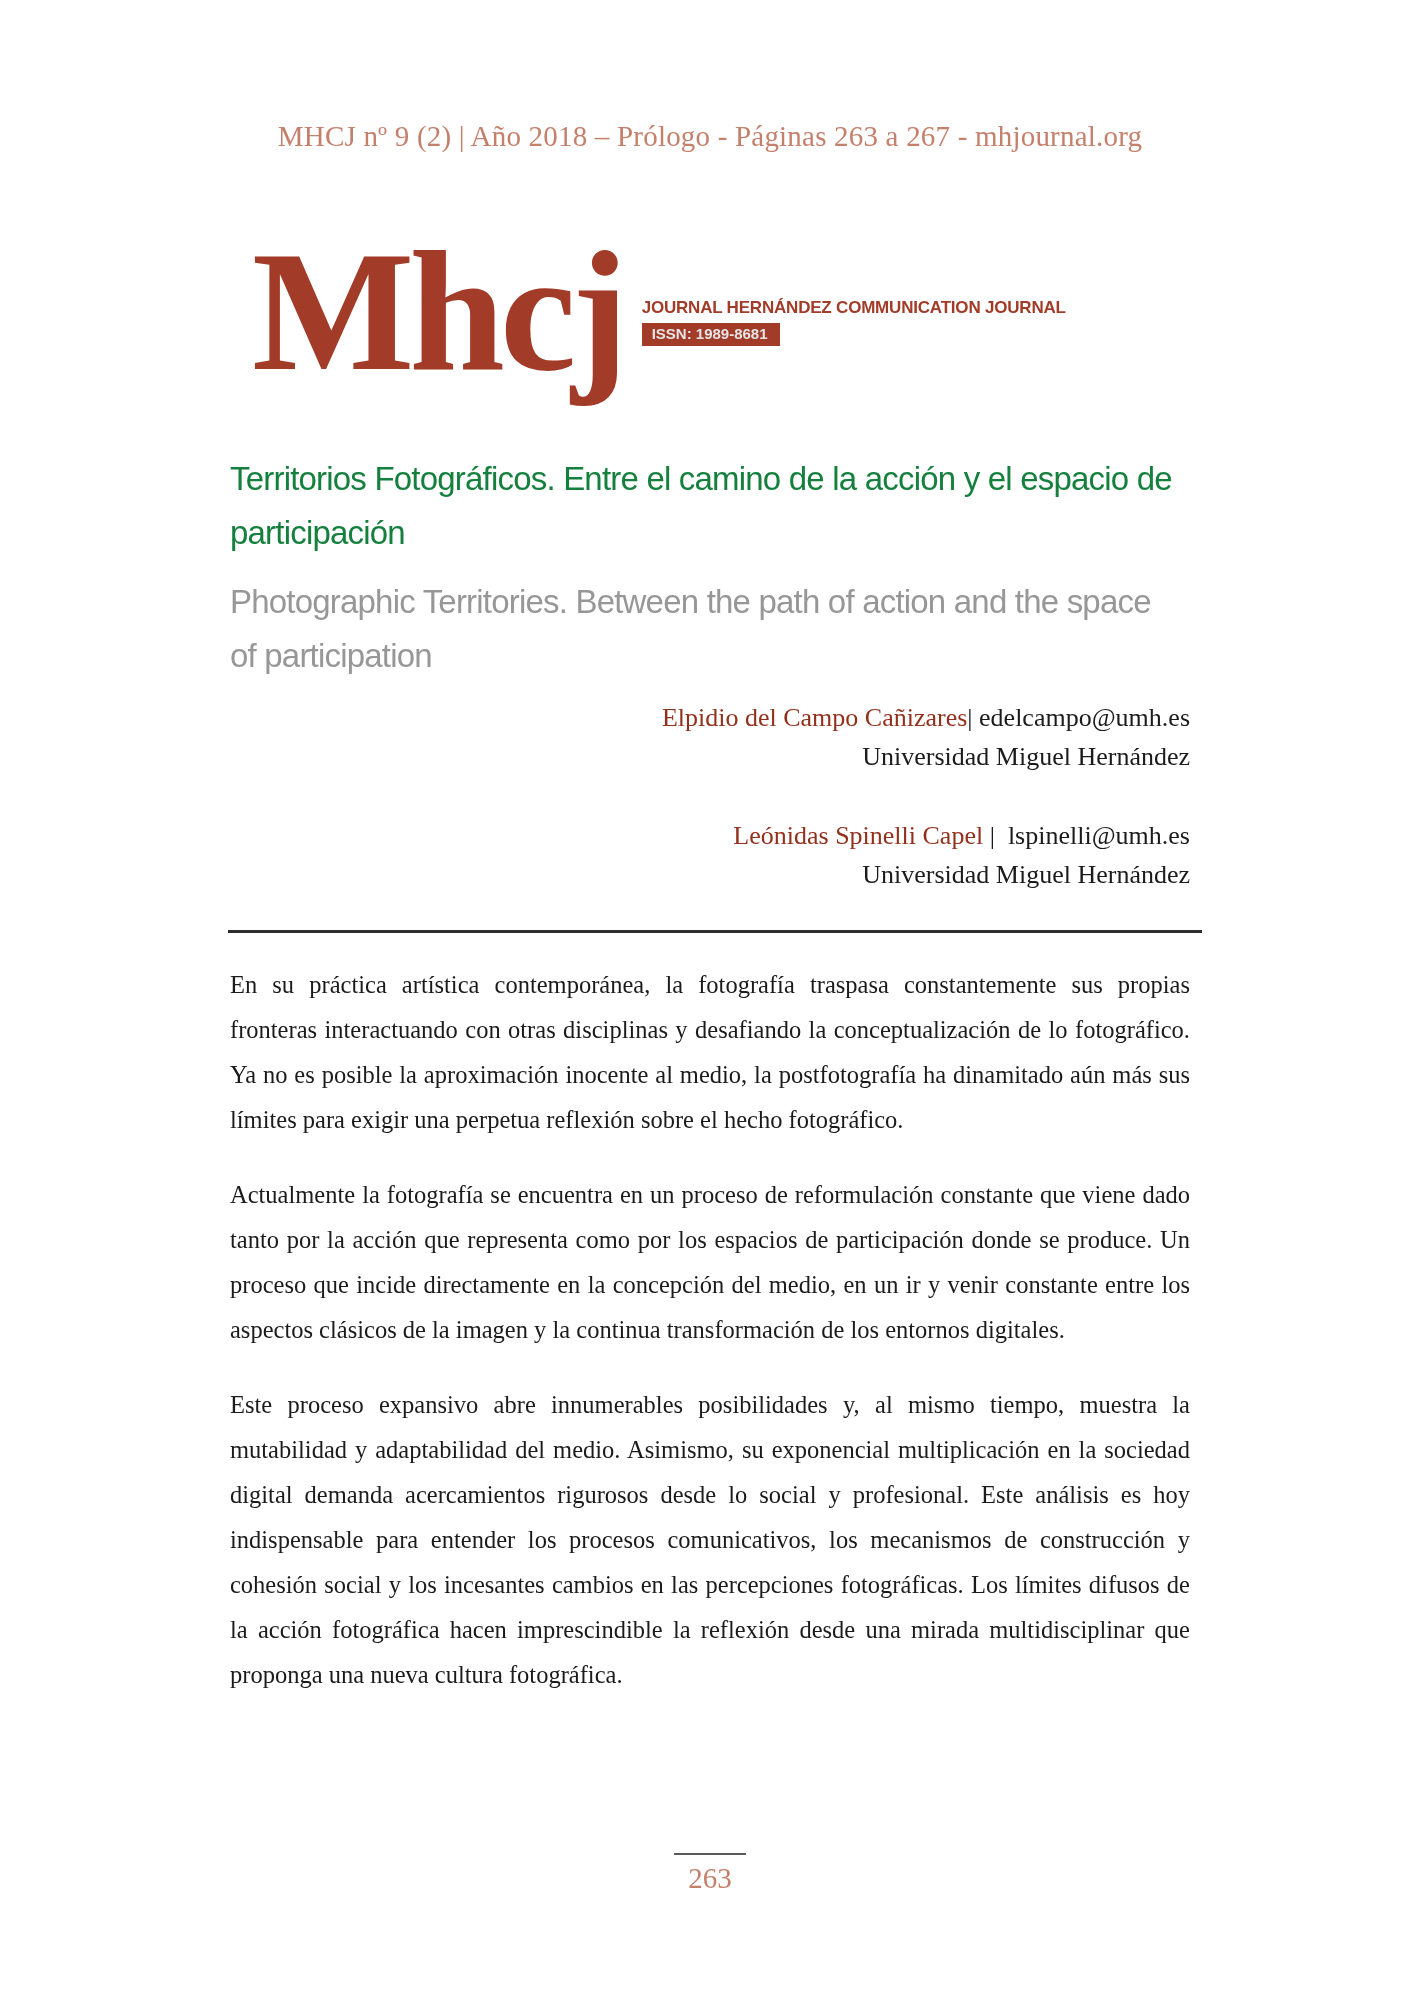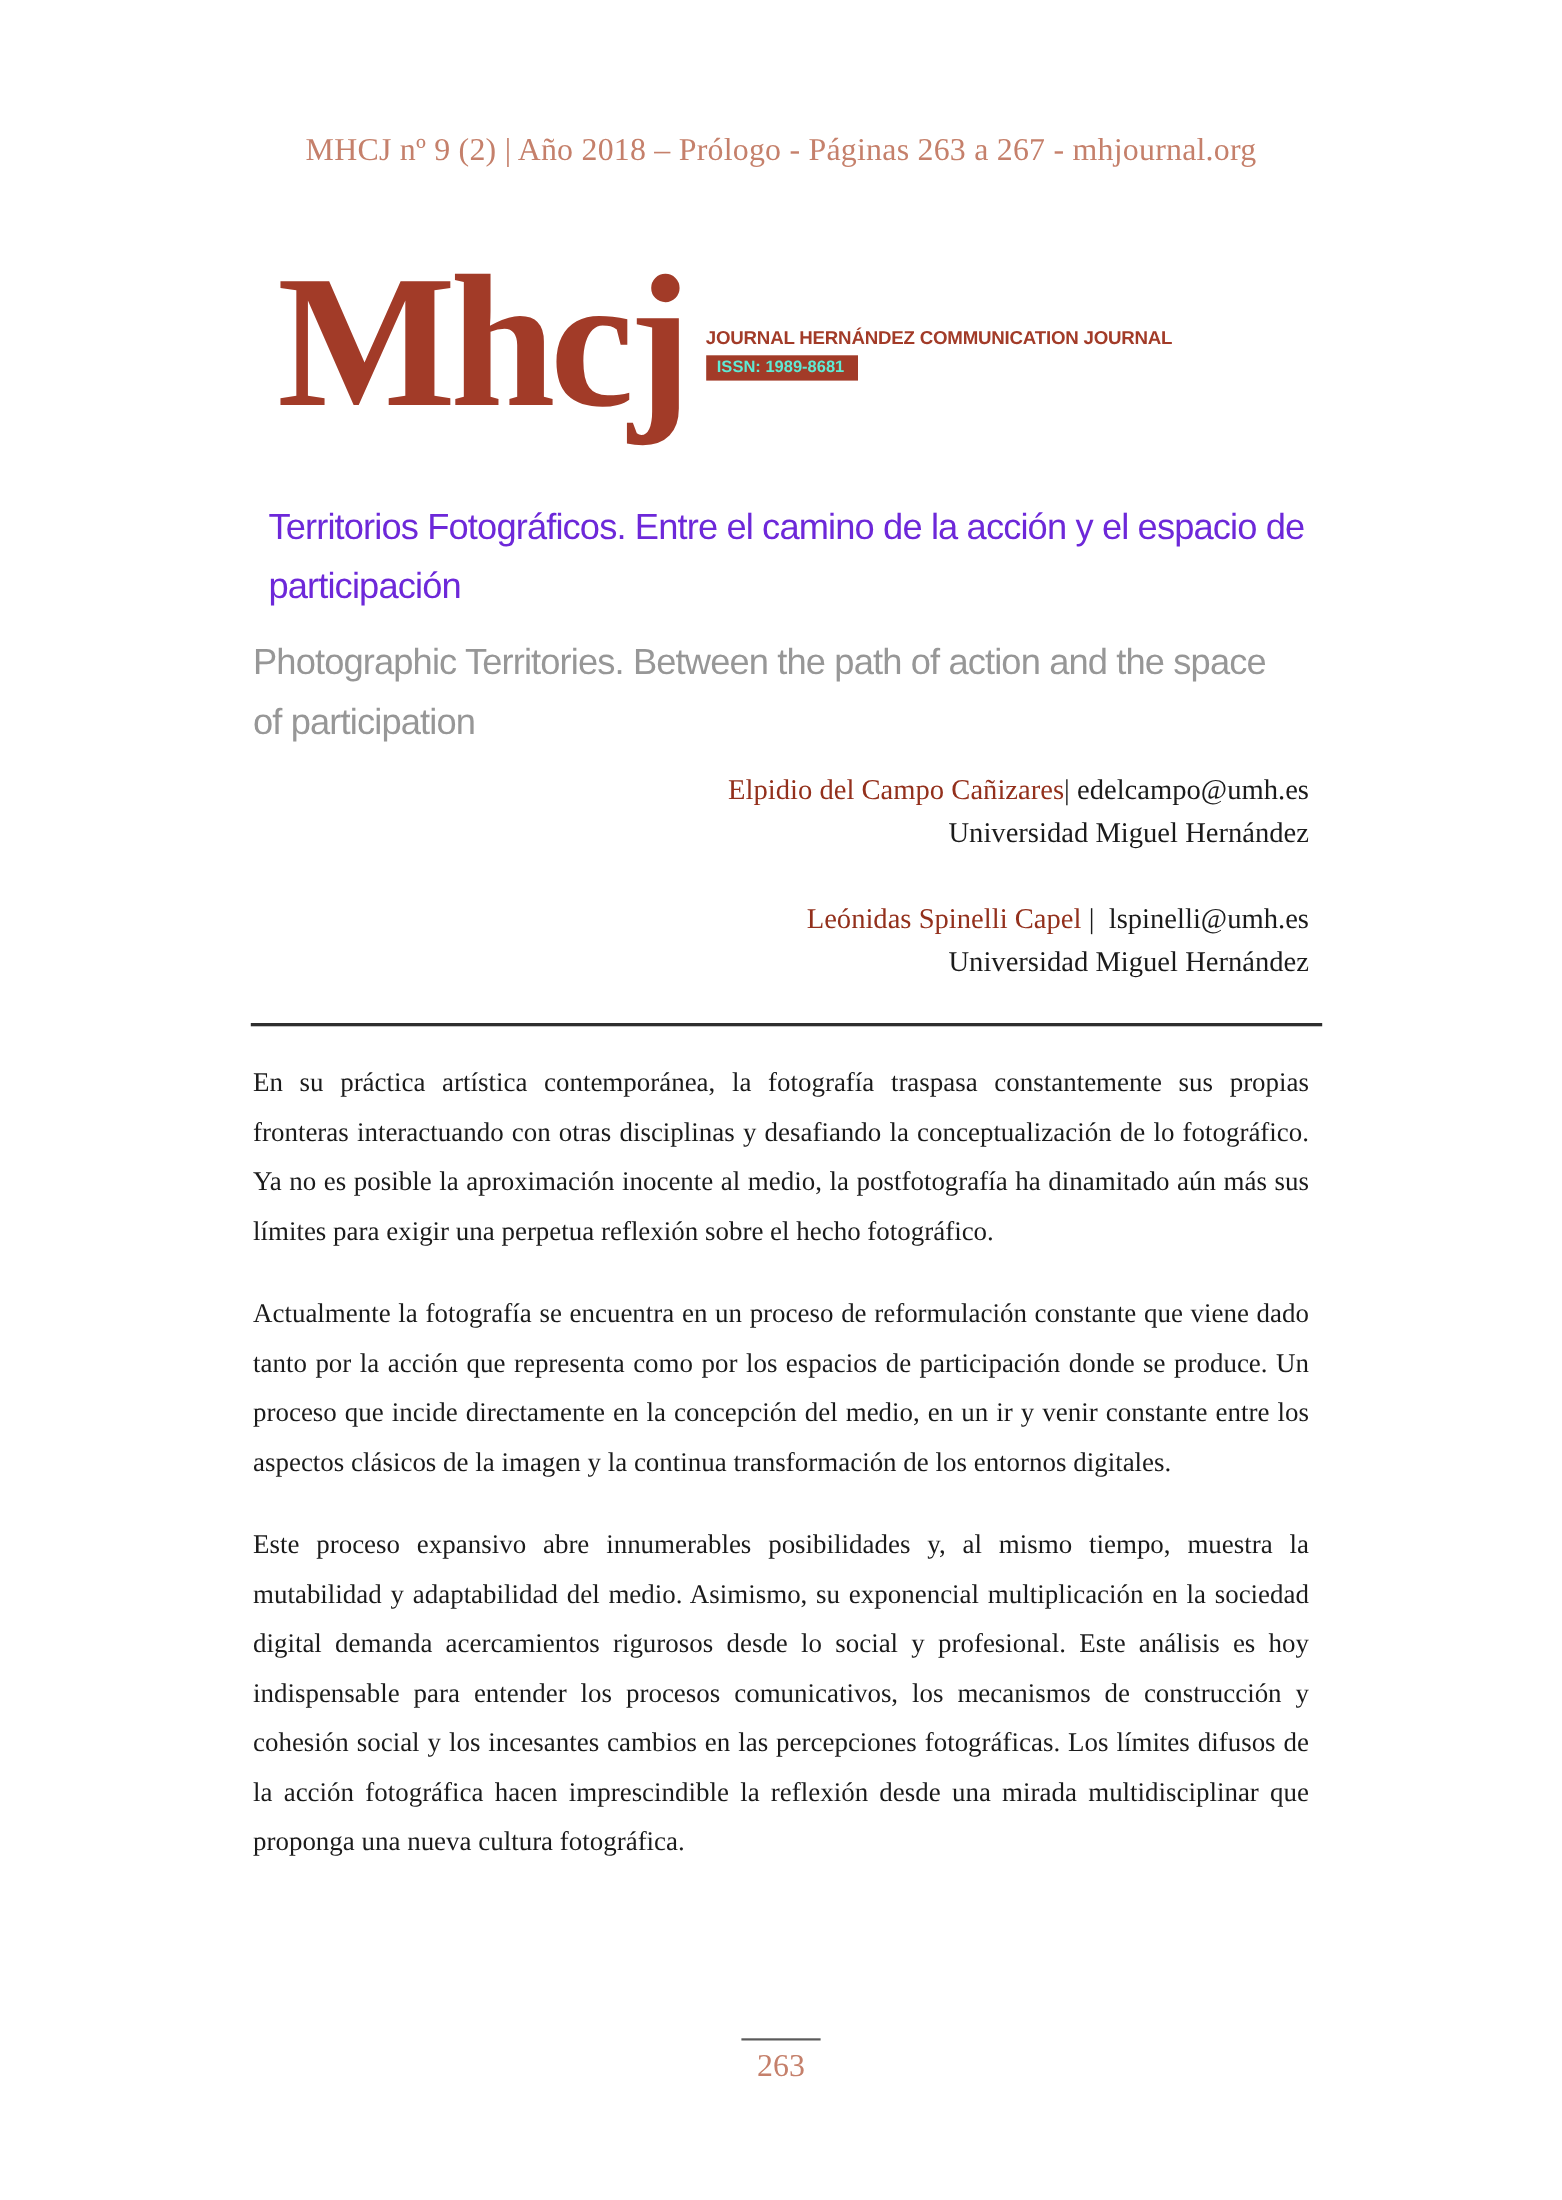--- a/index.html
+++ b/index.html
@@ -43,38 +43,37 @@
     color: #a23b28;
     font-family: "Liberation Sans", sans-serif;
     font-weight: bold;
     font-size: 17px;
     letter-spacing: -0.2px;
     white-space: nowrap;
   }
   .issn-badge {
     display: inline-block;
     background: #a23b28;
-    color: #5eead4;
+    color: #e5e5e5;
     font-family: "Liberation Sans", sans-serif;
     font-weight: bold;
     font-size: 15px;
     padding: 2px 12px 4px 10px;
     margin-top: 5px;
   }
 
   
   .title-es {
     position: absolute;
     top: 452px; left: 230px; width: 950px;
     font-family: "Liberation Sans", sans-serif;
     font-size: 33px;
     letter-spacing: -0.8px;
     line-height: 1.65;
-    color: #6d28d9;
-    margin-left: 14px;
+    color: #15803d;
   }
   .title-en {
     position: absolute;
     top: 575px; left: 230px; width: 950px;
     font-family: "Liberation Sans", sans-serif;
     font-size: 33px;
     letter-spacing: -0.8px;
     line-height: 1.65;
     color: #979797;
   }

